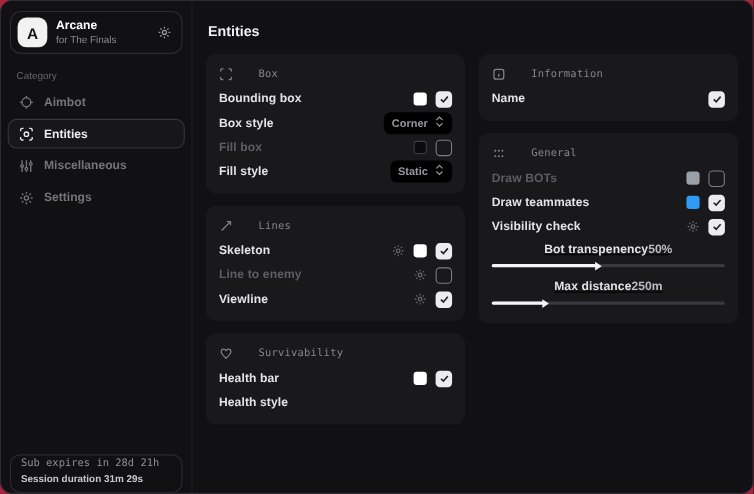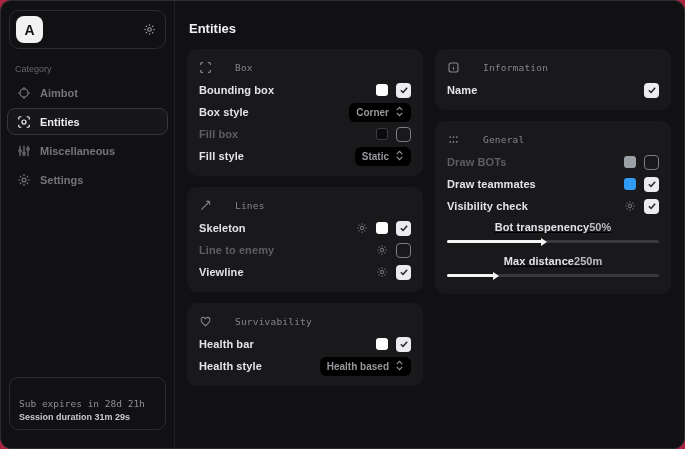--- a/index.html
+++ b/index.html
@@ -32,22 +32,22 @@
   .logo-gear { margin-left:auto; color:#9a9aa0; display:flex; }
   .category { font-size:9px; color:#66666c; margin:15px 0 5px 14px; }
   .nav-item {
     display:flex; align-items:center; gap:9px; height:27px; padding:0 9px;
     margin:2px 6px; color:#74747b; font-size:11px; font-weight:600;
     border:1px solid transparent; border-radius:8px; cursor:pointer;
   }
   .nav-item.selected { border-color:#36363c; background:#17171a; color:#ececf0; }
   .nav-item .nicon { display:flex; color:inherit; }
   .sidebar-footer {
-    position:absolute; left:8px; right:8px; bottom:18px;
-    border:1px solid #2b2b30; border-radius:9px; padding:20px 9px 7px;
+    position:absolute; left:8px; right:8px; bottom:0;
+    border:1px solid #2b2b30; border-radius:9px; padding:2px 9px 7px;
   }
   .footer-line1 { font-family:"DejaVu Sans Mono", monospace; font-size:9.5px; color:#8f8f95; white-space:nowrap; }
   .footer-line2 { font-size:9px; color:#c9c9ce; font-weight:700; margin-top:3px; }
   
   .main { flex:1; padding:13px 14px 0 12px; }
   .main-title { font-size:13px; font-weight:700; color:#f1f1f4; margin:7px 0 13px 2px; }
   .columns { display:flex; gap:12px; align-items:flex-start; }
   .col { width:236px; display:flex; flex-direction:column; gap:11px; }
   .card { background:#19191c; border-radius:10px; padding:8px 12px 9px; width:100%; }
   .section-head {
@@ -86,20 +86,24 @@
 </style>
 </head>
 <body>
 
 <div class="window">
 
   <div class="sidebar">
 
     <div class="logo-card">
       <div class="logo-badge">A</div>
+      <div class="logo-text">
+        <div class="logo-title">Arcane</div>
+        <div class="logo-sub">for The Finals</div>
+      </div>
       <span class="logo-gear">
         <svg width="13" height="13" viewBox="0 0 16 16" fill="none" stroke="currentColor" stroke-width="1.4">
           <circle cx="8" cy="8" r="2.2"></circle>
           <path d="M8 1.5v2M8 12.5v2M1.5 8h2M12.5 8h2M3.4 3.4l1.4 1.4M11.2 11.2l1.4 1.4M12.6 3.4l-1.4 1.4M4.8 11.2l-1.4 1.4"></path>
         </svg>
       </span>
     </div>
 
     <div class="category">Category</div>
 
@@ -295,31 +299,20 @@
               <span class="checkbox checked">
                 <svg width="10" height="10" viewBox="0 0 16 16" fill="none" stroke="#232327" stroke-width="2.4">
                     <polyline points="3,8.5 6.5,12 13,4.5"></polyline>
                   </svg>
               </span>
             </span>
           </div>
 
           <div class="row">
             <span class="row-label">Health style</span>
-            <span class="controls">
-              <span class="dropdown">
-                <span>Health based</span>
-                <span>
-                  <svg width="9" height="11" viewBox="0 0 12 16" fill="none" stroke="currentColor" stroke-width="1.6">
-                      <polyline points="2,6 6,2 10,6"></polyline>
-                      <polyline points="2,10 6,14 10,10"></polyline>
-                    </svg>
-                </span>
-              </span>
-            </span>
           </div>
         </div>
       </div>
 
       <div class="col">
 
         <div class="card">
           <div class="section-head">
             <span class="sicon">
               <svg width="13" height="13" viewBox="0 0 16 16" fill="none" stroke="currentColor" stroke-width="1.4">

